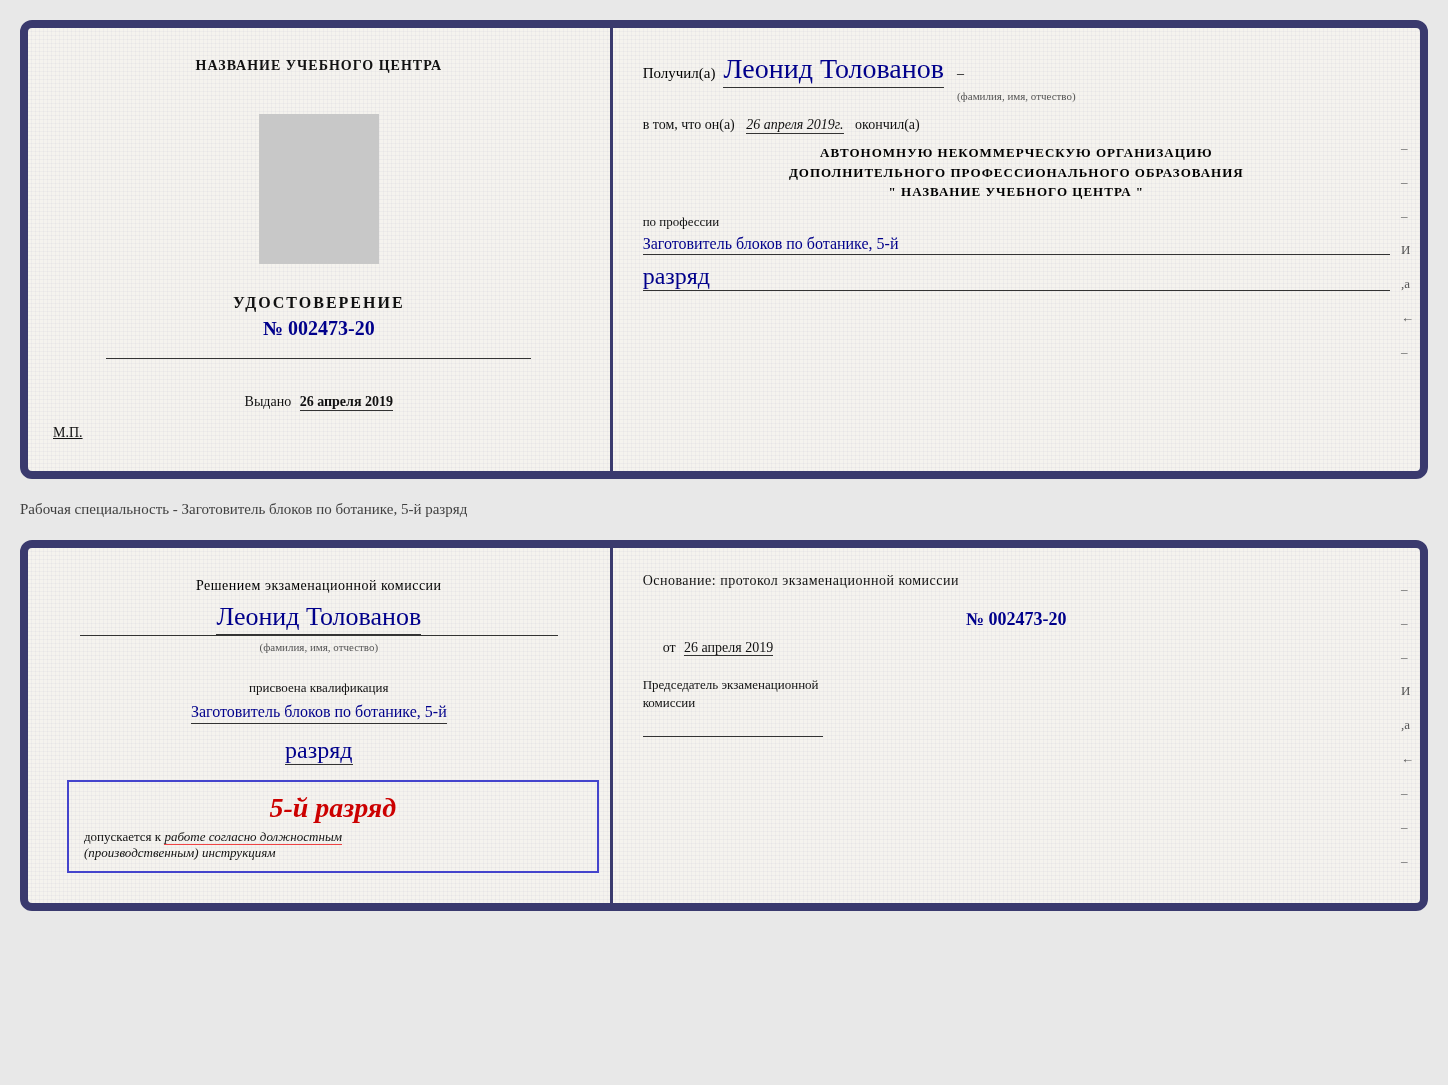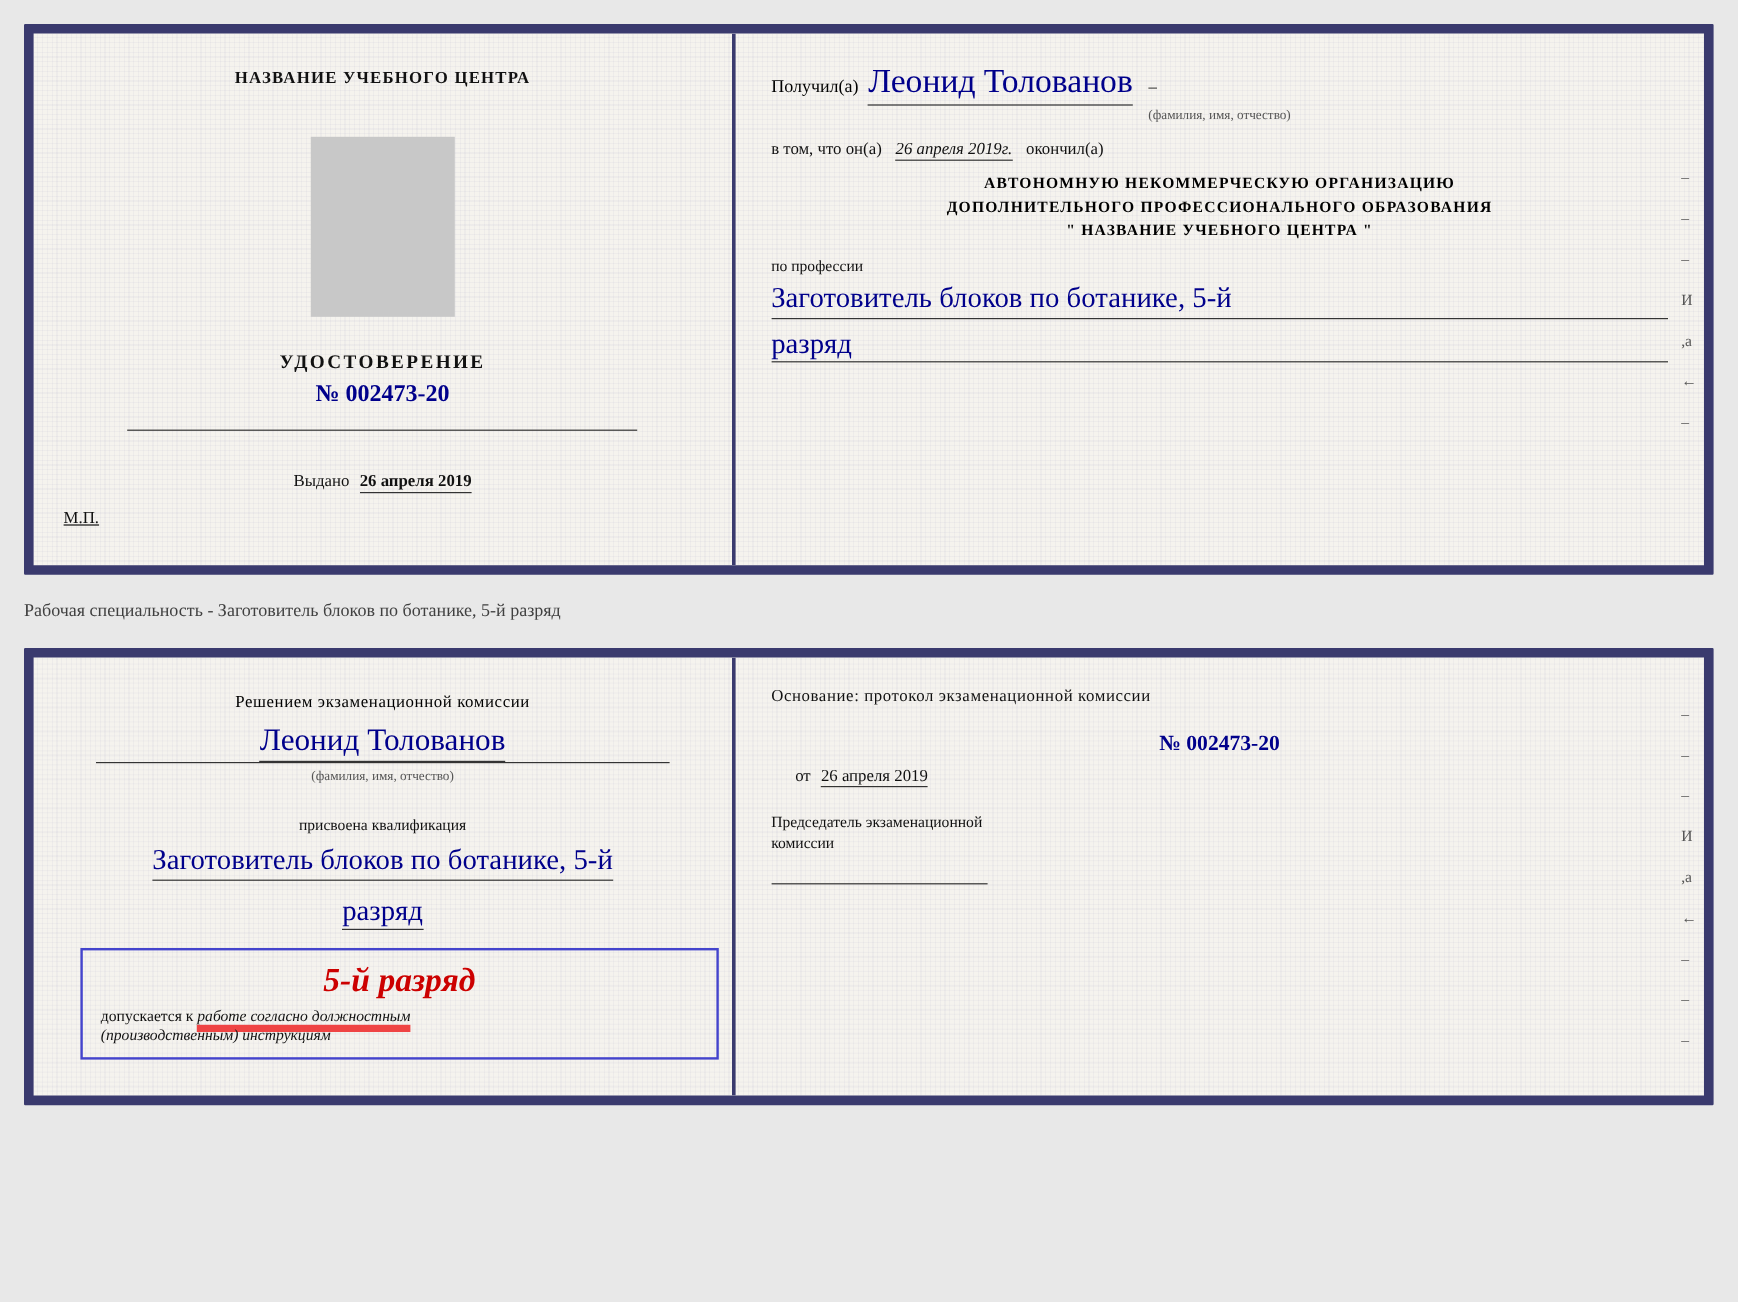--- a/index.html
+++ b/index.html
@@ -14,21 +14,21 @@
     .page-container {
       display: flex;
       flex-direction: column;
       gap: 18px;
     }
 
     
     .document-card {
       background: #f5f3ee;
       border: 8px solid #3a3a6e;
-      border-radius: 1px;
+      border-radius: 12px;
       display: flex;
       width: 100%;
       min-height: 340px;
       position: relative;
       overflow: hidden;
     }
 
     .document-card::before {
       content: '';
       position: absolute;
@@ -162,21 +162,21 @@
 
     .profession-label {
       font-size: 13px;
       color: #111;
       margin-top: 12px;
       margin-bottom: 4px;
     }
 
     .handwritten-profession {
       font-family: 'Brush Script MT', cursive;
-      font-size: 24px;
+      font-size: 16px;
       color: #00008b;
       border-bottom: 1px solid #333;
       display: block;
       margin-bottom: 8px;
       line-height: 1.3;
     }
 
     .handwritten-rank {
       font-family: 'Brush Script MT', cursive;
       font-size: 24px;
@@ -360,21 +360,21 @@
       <div class="subtitle-small">(фамилия, имя, отчество)</div>
 
       <div class="qualified-text">присвоена квалификация</div>
       <span class="handwritten-profession">Заготовитель блоков по ботанике, 5-й</span>
       <span class="handwritten-rank">разряд</span>
 
       <div class="stamp-box">
         <div class="stamp-rank">5-й разряд</div>
         <div class="stamp-allowed">
           <span>допускается к</span>
-          <span class="italic-underline" style="font-style:italic; border-bottom:6px solid #ef4444;">работе согласно должностным</span>
+          <span class="italic-underline" style="font-style:italic; border-bottom:1px solid #ef4444;">работе согласно должностным</span>
           <br>
           <span style="font-style:italic;">(производственным) инструкциям</span>
         </div>
       </div>
     </div>
 
     <div class="doc-right">
       <div class="basis-text">Основание: протокол экзаменационной комиссии</div>
       <div class="protocol-number">№  002473-20</div>
       <div class="from-date">

